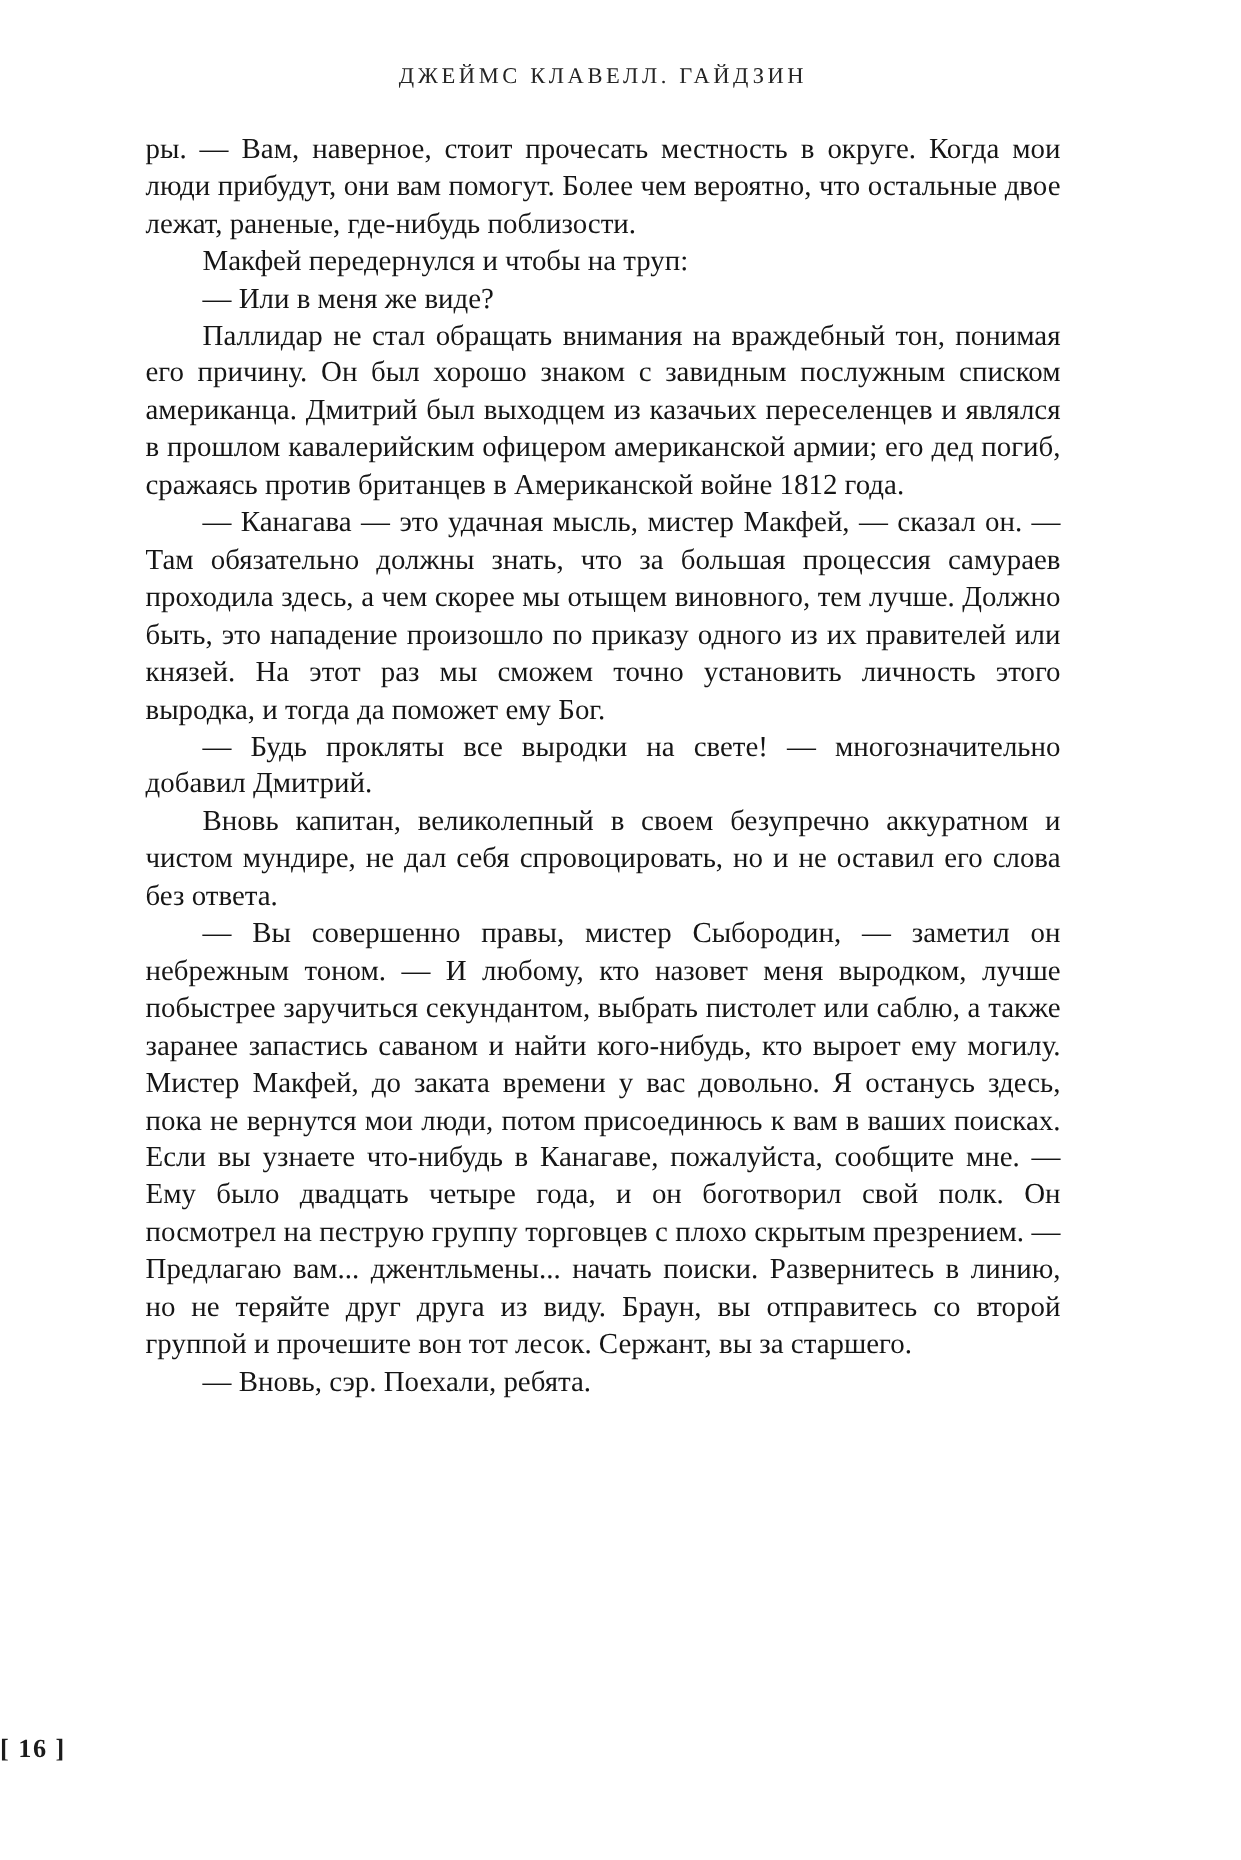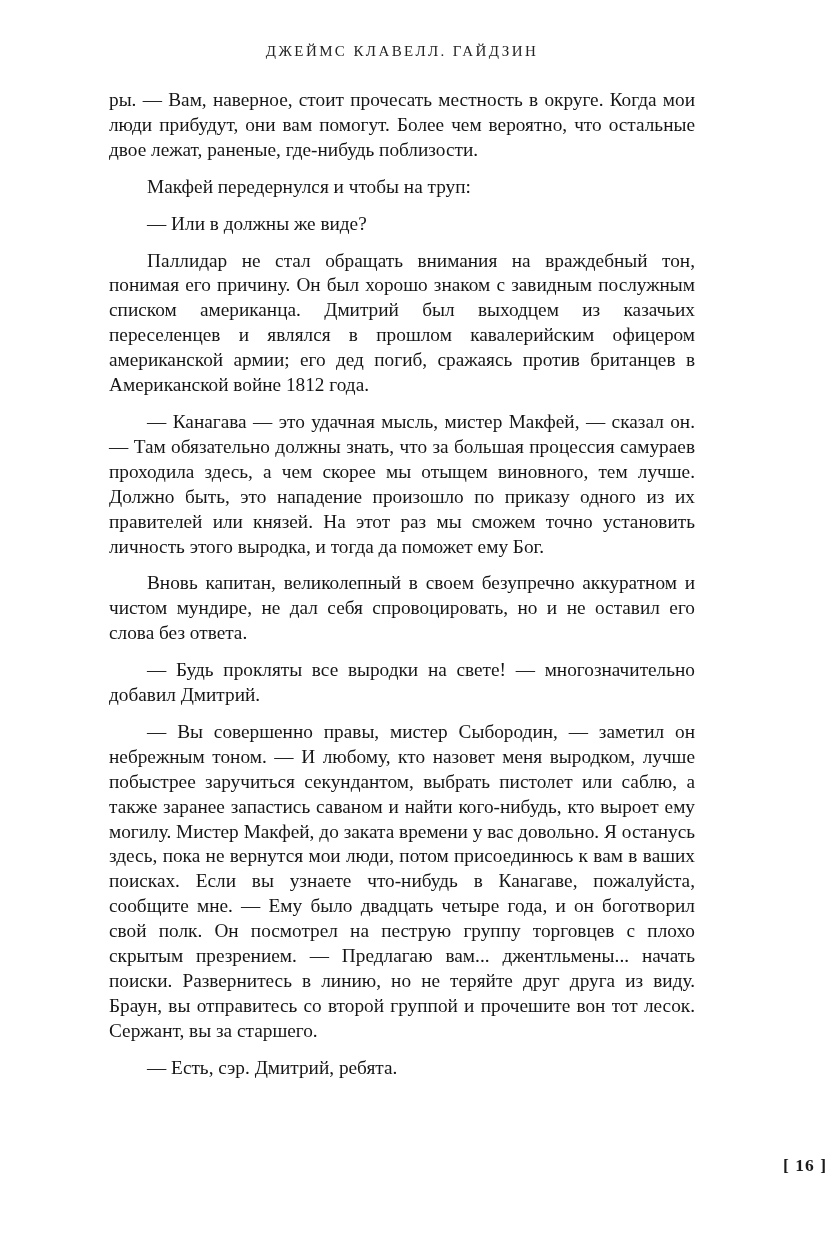--- a/index.html
+++ b/index.html
@@ -29,50 +29,50 @@
     margin: 0 0 29px 0;
     white-space: nowrap;
   }
   .body-text {
     font-size: 19.3px;
     line-height: 24.9px;
     text-align: justify;
     color: #161616;
   }
   .body-text p {
-    margin: 12px;
+    margin: 0;
     padding: 0;
   }
   .body-text p.indent {
     text-indent: 38px;
   }
   .footer {
     position: absolute;
     left: 0;
     right: 0;
     bottom: 64px;
-    text-align: right;
+    text-align: left;
     font-size: 17.5px;
     font-weight: bold;
     letter-spacing: 1px;
     color: #1b1b1b;
   }
 </style>
 </head>
 <body>
 
 <div class="page">
   <div class="running-head">ДЖЕЙМС КЛАВЕЛЛ. ГАЙДЗИН</div>
 
   <div class="body-text" id="paragraphs">
       <p class="">ры. — Вам, наверное, стоит прочесать местность в округе. Когда мои люди прибудут, они вам помогут. Более чем вероятно, что остальные двое лежат, раненые, где-нибудь поблизости.</p>
       <p class="indent">Макфей передернулся и чтобы на труп:</p>
-      <p class="indent">— Или в должны же виде?</p>
+      <p class="indent">— Или в меня же виде?</p>
       <p class="indent">Паллидар не стал обращать внимания на враждебный тон, понимая его причину. Он был хорошо знаком с завидным послужным списком американца. Дмитрий был выходцем из казачьих переселенцев и являлся в прошлом кавалерийским офицером американской армии; его дед погиб, сражаясь против британцев в Американской войне 1812 года.</p>
       <p class="indent">— Канагава — это удачная мысль, мистер Макфей, — сказал он. — Там обязательно должны знать, что за большая процессия самураев проходила здесь, а чем скорее мы отыщем виновного, тем лучше. Должно быть, это нападение произошло по приказу одного из их правителей или князей. На этот раз мы сможем точно установить личность этого выродка, и тогда да поможет ему Бог.</p>
+      <p class="indent">— Будь прокляты все выродки на свете! — многозначительно добавил Дмитрий.</p>
       <p class="indent">Вновь капитан, великолепный в своем безупречно аккуратном и чистом мундире, не дал себя спровоцировать, но и не оставил его слова без ответа.</p>
-      <p class="indent">— Будь прокляты все выродки на свете! — многозначительно добавил Дмитрий.</p>
       <p class="indent">— Вы совершенно правы, мистер Сыбородин, — заметил он небрежным тоном. — И любому, кто назовет меня выродком, лучше побыстрее заручиться секундантом, выбрать пистолет или саблю, а также заранее запастись саваном и найти кого-нибудь, кто выроет ему могилу. Мистер Макфей, до заката времени у вас довольно. Я останусь здесь, пока не вернутся мои люди, потом присоединюсь к вам в ваших поисках. Если вы узнаете что-нибудь в Канагаве, пожалуйста, сообщите мне. — Ему было двадцать четыре года, и он боготворил свой полк. Он посмотрел на пеструю группу торговцев с плохо скрытым презрением. — Предлагаю вам... джентльмены... начать поиски. Развернитесь в линию, но не теряйте друг друга из виду. Браун, вы отправитесь со второй группой и прочешите вон тот лесок. Сержант, вы за старшего.</p>
-      <p class="indent">— Есть, сэр. Дмитрий, ребята.</p>
+      <p class="indent">— Вновь, сэр. Поехали, ребята.</p>
     </div>
 
   <div class="footer">[ 16 ]</div>
 </div>
 
 </body></html>

